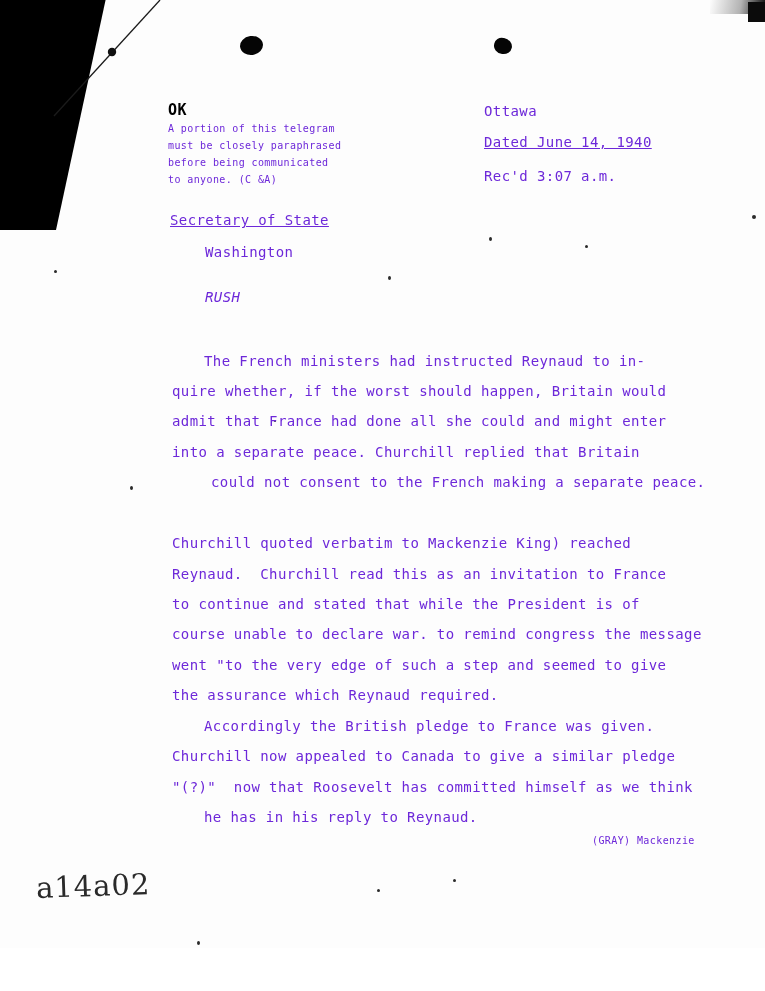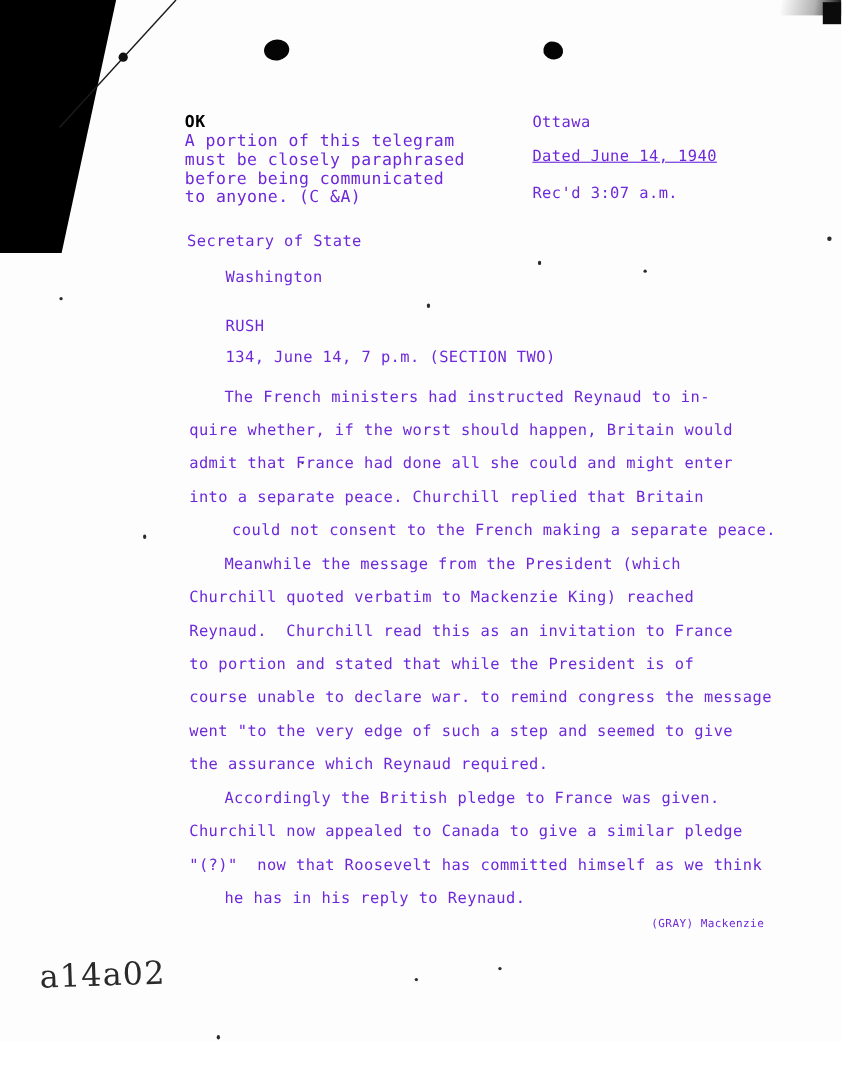--- a/index.html
+++ b/index.html
@@ -110,21 +110,21 @@
   }
 
   .stamp-ok {
     font-weight: bold;
     font-size: 15px;
     letter-spacing: 0.5px;
     color: #000;
   }
 
   .para-caveat {
-    font-size: 15px;
+    font-size: 10px;
     line-height: 17.5px;
   }
 
   .addr-block {
     font-size: 14px;
     line-height: 18px;
   }
 
   .body-line {
     font-size: 14px;
@@ -179,36 +179,34 @@
 
   <div class="typed para-caveat" style="left:168px; top:120px;">A portion of this telegram</div>
   <div class="typed para-caveat" style="left:168px; top:137px;">must be closely paraphrased</div>
   <div class="typed para-caveat" style="left:168px; top:154px;">before being communicated</div>
   <div class="typed para-caveat" style="left:168px; top:171px;">to anyone. (C &amp;A)</div>
 
   <div class="typed addr-block" style="left:484px; top:102px;">Ottawa</div>
   <div class="typed addr-block" style="left:484px; top:133px;text-decoration:underline;">Dated June 14, 1940</div>
   <div class="typed addr-block" style="left:484px; top:167px;">Rec'd 3:07 a.m.</div>
 
-  <div class="typed addr-block" style="left:170px; top:211px;">Secretary of State</div>
+  <div class="typed addr-block" style="left:170px; top:211px;text-decoration:underline;">Secretary of State</div>
   <div class="typed addr-block" style="left:205px; top:243px;">Washington</div>
 
-  <div class="typed addr-block" style="left:205px; top:288px;">RUSH</div>
-  <div class="typed addr-block" style="left:205px; top:316px;">134, June 14, 7 p.m. (SECTION TWO)</div>
+  <div class="typed addr-block" style="left:205px; top:288px;font-style:italic;">RUSH</div>
 
   <div class="typed body-line" style="left:204px; top:346px;">The French ministers had instructed Reynaud to in-</div>
   <div class="typed body-line" style="left:172px; top:376px;">quire whether, if the worst should happen, Britain would</div>
   <div class="typed body-line" style="left:172px; top:406px;">admit that France had done all she could and might enter</div>
   <div class="typed body-line" style="left:172px; top:437px;">into a separate peace. Churchill replied that Britain</div>
   <div class="typed body-line" style="left:172px; top:467px;margin-left:39px;">could not consent to the French making a separate peace.</div>
 
-  <div class="typed body-line" style="left:204px; top:498px;">Meanwhile the message from the President (which</div>
   <div class="typed body-line" style="left:172px; top:528px;">Churchill quoted verbatim to Mackenzie King) reached</div>
   <div class="typed body-line" style="left:172px; top:559px;">Reynaud.  Churchill read this as an invitation to France</div>
-  <div class="typed body-line" style="left:172px; top:589px;">to portion and stated that while the President is of</div>
+  <div class="typed body-line" style="left:172px; top:589px;">to continue and stated that while the President is of</div>
   <div class="typed body-line" style="left:172px; top:619px;">course unable to declare war. to remind congress the message</div>
   <div class="typed body-line" style="left:172px; top:650px;">went "to the very edge of such a step and seemed to give</div>
   <div class="typed body-line" style="left:172px; top:680px;">the assurance which Reynaud required.</div>
 
   <div class="typed body-line" style="left:204px; top:711px;">Accordingly the British pledge to France was given.</div>
   <div class="typed body-line" style="left:172px; top:741px;">Churchill now appealed to Canada to give a similar pledge</div>
   <div class="typed body-line" style="left:172px; top:772px;">"(?)"  now that Roosevelt has committed himself as we think</div>
   <div class="typed body-line" style="left:172px; top:802px;margin-left:32px;">he has in his reply to Reynaud.</div>
 
   <div class="typed sig" style="left:592px; top:835px;">(GRAY) Mackenzie</div>

